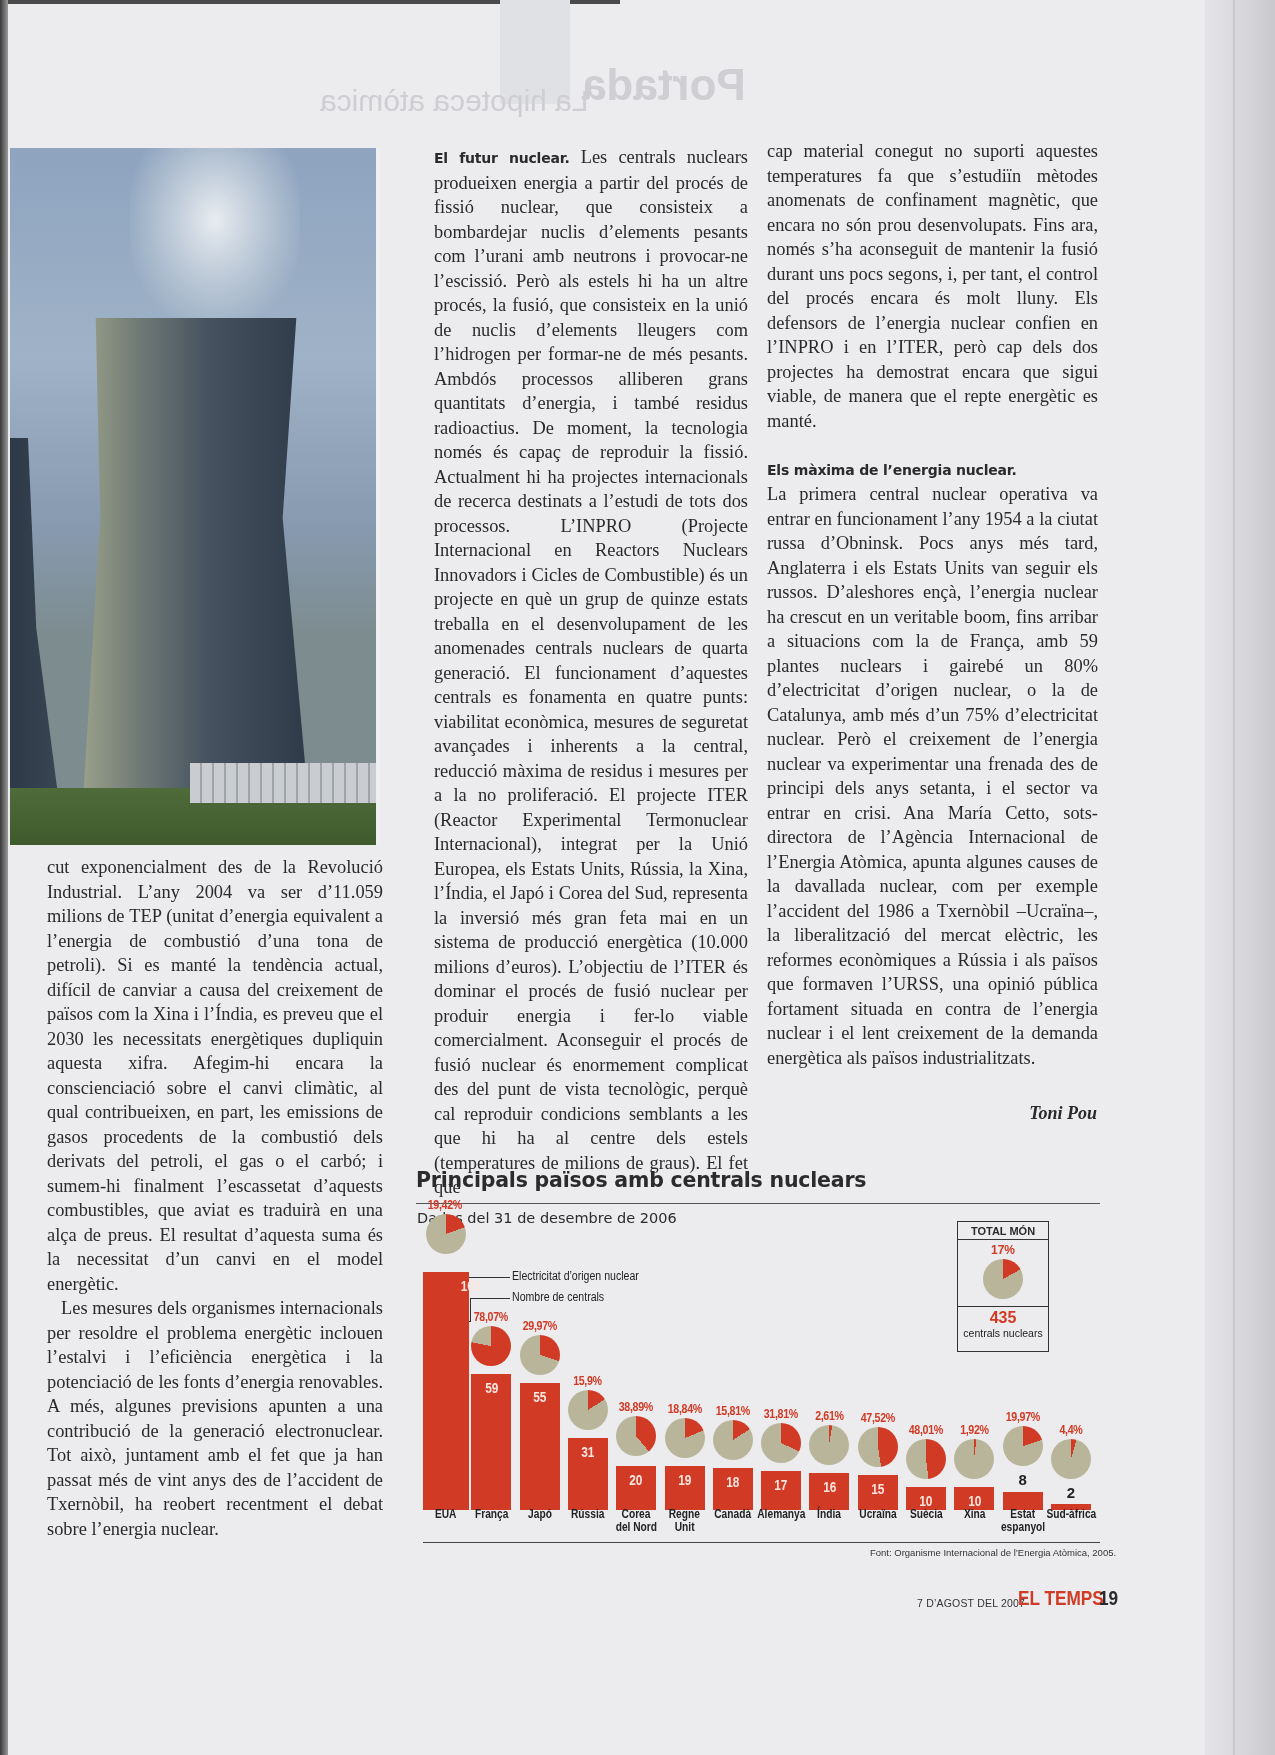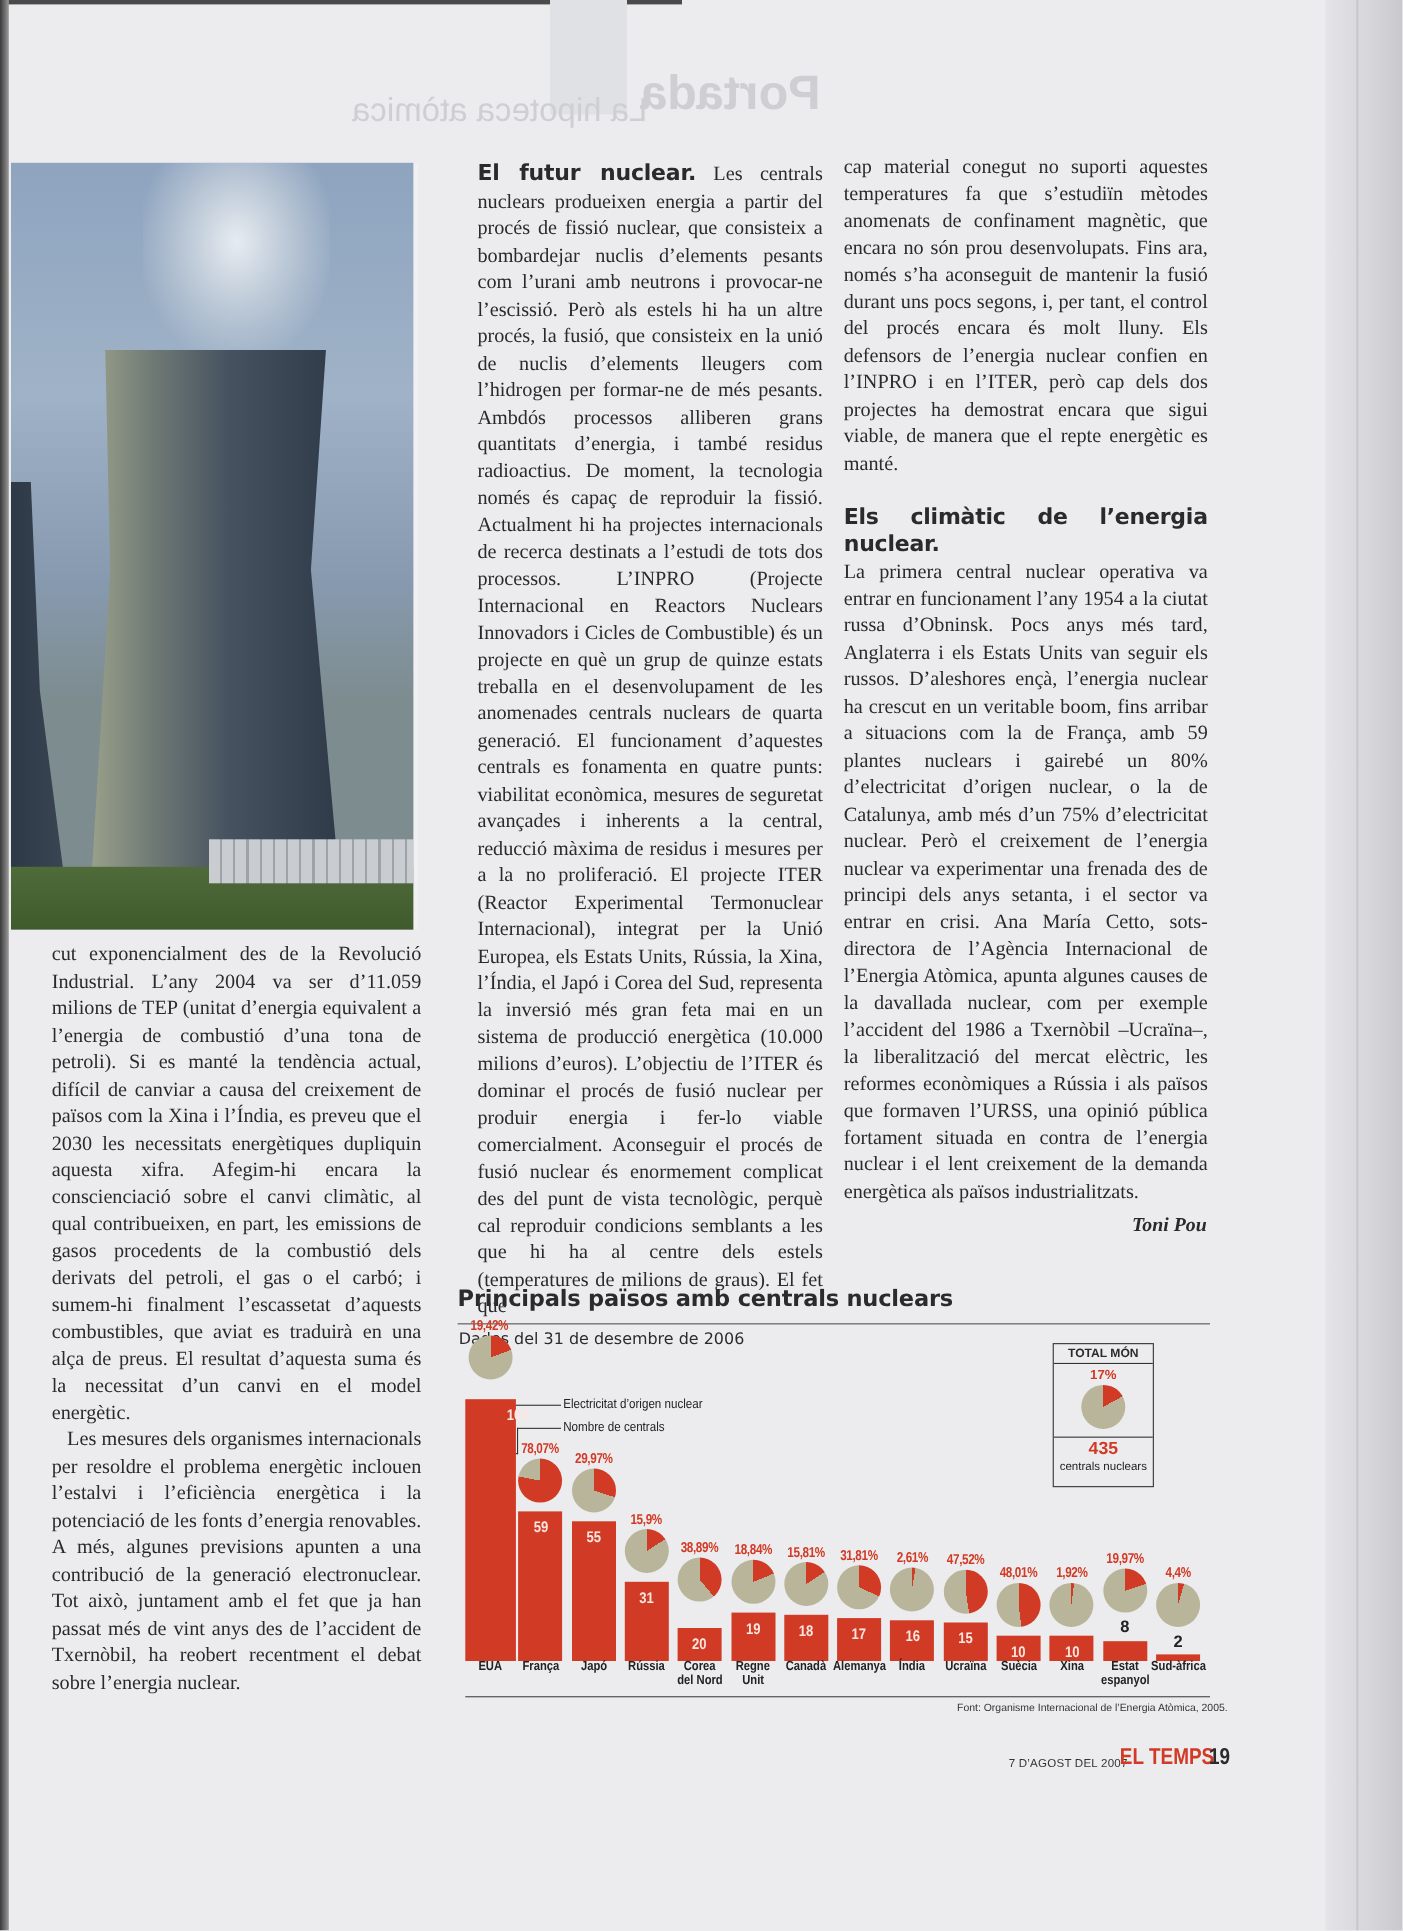--- a/index.html
+++ b/index.html
@@ -82,21 +82,21 @@
   .col {
     position: absolute; font-size: 18.4px; line-height: 24.5px;
     text-align: justify; hyphens: manual;
   }
   .col p { text-indent: 0; }
   .col p + p { text-indent: 14px; }
   .col-left  { left: 47px; top: 855px; width: 336px; }
   .col-mid   { left: 434px; top: 145px; width: 314px; }
   .col-right { left: 767px; top: 139px; width: 331px; }
   .subhead {
-    font-family: "DejaVu Sans", sans-serif; font-weight: bold; font-size: 20px;
+    font-family: "DejaVu Sans", sans-serif; font-weight: bold; font-size: 14px;
     letter-spacing: -0.2px;
   }
   .author {
     position: absolute; left: 960px; top: 1103px; width: 137px; text-align: right;
     font-style: italic; font-weight: bold; font-size: 18px;
   }
 
   
   .chart-title {
     position: absolute; left: 416px; top: 1168px;
@@ -216,21 +216,21 @@
   <p>cut exponencialment des de la Revolució Industrial. L’any 2004 va ser d’11.059 milions de TEP (unitat d’energia equivalent a l’energia de combustió d’una tona de petroli). Si es manté la tendència actual, difícil de canviar a causa del creixement de països com la Xina i l’Índia, es preveu que el 2030 les necessitats energètiques dupliquin aquesta xifra. Afegim-hi encara la conscienciació sobre el canvi climàtic, al qual contribueixen, en part, les emissions de gasos procedents de la combustió dels derivats del petroli, el gas o el carbó; i sumem-hi finalment l’escassetat d’aquests combustibles, que aviat es traduirà en una alça de preus. El resultat d’aquesta suma és la necessitat d’un canvi en el model energètic.</p>
   <p>Les mesures dels organismes internacionals per resoldre el problema energètic inclouen l’estalvi i l’eficiència energètica i la potenciació de les fonts d’energia renovables. A més, algunes previsions apunten a una contribució de la generació electronuclear. Tot això, juntament amb el fet que ja han passat més de vint anys des de l’accident de Txernòbil, ha reobert recentment el debat sobre l’energia nuclear.</p>
 </div>
 
 <div class="col col-mid">
   <p><span class="subhead">El futur nuclear.</span><span> Les centrals nuclears produeixen energia a partir del procés de fissió nuclear, que consisteix a bombardejar nuclis d’elements pesants com l’urani amb neutrons i provocar-ne l’escissió. Però als estels hi ha un altre procés, la fusió, que consisteix en la unió de nuclis d’elements lleugers com l’hidrogen per formar-ne de més pesants. Ambdós processos alliberen grans quantitats d’energia, i també residus radioactius. De moment, la tecnologia només és capaç de reproduir la fissió. Actualment hi ha projectes internacionals de recerca destinats a l’estudi de tots dos processos. L’INPRO (Projecte Internacional en Reactors Nuclears Innovadors i Cicles de Combustible) és un projecte en què un grup de quinze estats treballa en el desenvolupament de les anomenades centrals nuclears de quarta generació. El funcionament d’aquestes centrals es fonamenta en quatre punts: viabilitat econòmica, mesures de seguretat avançades i inherents a la central, reducció màxima de residus i mesures per a la no proliferació. El projecte ITER (Reactor Experimental Termonuclear Internacional), integrat per la Unió Europea, els Estats Units, Rússia, la Xina, l’Índia, el Japó i Corea del Sud, representa la inversió més gran feta mai en un sistema de producció energètica (10.000 milions d’euros). L’objectiu de l’ITER és dominar el procés de fusió nuclear per produir energia i fer-lo viable comercialment. Aconseguir el procés de fusió nuclear és enormement complicat des del punt de vista tecnològic, perquè cal reproduir condicions semblants a les que hi ha al centre dels estels (temperatures de milions de graus). El fet que</span></p>
 </div>
 
 <div class="col col-right">
   <p>cap material conegut no suporti aquestes temperatures fa que s’estudiïn mètodes anomenats de confinament magnètic, que encara no són prou desenvolupats. Fins ara, només s’ha aconseguit de mantenir la fusió durant uns pocs segons, i, per tant, el control del procés encara és molt lluny. Els defensors de l’energia nuclear confien en l’INPRO i en l’ITER, però cap dels dos projectes ha demostrat encara que sigui viable, de manera que el repte energètic es manté.</p>
-  <p style="text-indent:0; margin-top:24px; line-height:24px;"><span class="subhead">Els climàtic de l’energia nuclear.</span></p>
+  <p style="text-indent:0; margin-top:24px; line-height:24px;"><span class="subhead">Els màxima de l’energia nuclear.</span></p>
   <p style="text-indent:0;">La primera central nuclear operativa va entrar en funcionament l’any 1954 a la ciutat russa d’Obninsk. Pocs anys més tard, Anglaterra i els Estats Units van seguir els russos. D’aleshores ençà, l’energia nuclear ha crescut en un veritable boom, fins arribar a situacions com la de França, amb 59 plantes nuclears i gairebé un 80% d’electricitat d’origen nuclear, o la de Catalunya, amb més d’un 75% d’electricitat nuclear. Però el creixement de l’energia nuclear va experimentar una frenada des de principi dels anys setanta, i el sector va entrar en crisi. Ana María Cetto, sots-directora de l’Agència Internacional de l’Energia Atòmica, apunta algunes causes de la davallada nuclear, com per exemple l’accident del 1986 a Txernòbil –Ucraïna–, la liberalització del mercat elèctric, les reformes econòmiques a Rússia i als països que formaven l’URSS, una opinió pública fortament situada en contra de l’energia nuclear i el lent creixement de la demanda energètica als països industrialitzats.</p>
 </div>
 <div class="author">Toni Pou</div>
 
 <div class="chart-title">Principals països amb centrals nuclears</div>
 <div class="chart-rule-top"></div>
 <div class="chart-subtitle">Dades del 31 de desembre de 2006</div>
 
 <div class="legend-line" style="left:450px; top:1277px; width:60px;"></div>
 <div class="legend-text" style="left:512px; top:1269px;">Electricitat d’origen nuclear</div>
@@ -255,21 +255,21 @@
       <div class="bar" style="height: 127.087px; width: 40px;"><span>55</span></div>
       <div class="pie" style="left: 0px; bottom: 135.087px; background: conic-gradient(rgb(209, 58, 36) 0deg, rgb(209, 58, 36) 29.97%, rgb(185, 181, 154) 29.97%, rgb(185, 181, 154) 100%);"></div>
       <div class="pie-lbl" style="left: -20px; bottom: 177.087px;"><span>29,97%</span></div>
     </div>
     <div class="country" style="left: 149.9px; height: 270px;">
       <div class="bar" style="height: 71.6311px; width: 40px;"><span>31</span></div>
       <div class="pie" style="left: 0px; bottom: 79.6311px; background: conic-gradient(rgb(209, 58, 36) 0deg, rgb(209, 58, 36) 15.9%, rgb(185, 181, 154) 15.9%, rgb(185, 181, 154) 100%);"></div>
       <div class="pie-lbl" style="left: -20px; bottom: 121.631px;"><span>15,9%</span></div>
     </div>
     <div class="country" style="left: 198.2px; height: 270px;">
-      <div class="bar" style="height: 30px; width: 40px;"><span>20</span></div>
+      <div class="bar" style="height: 44px; width: 40px;"><span>20</span></div>
       <div class="pie" style="left: 0px; bottom: 54.2136px; background: conic-gradient(rgb(209, 58, 36) 0deg, rgb(209, 58, 36) 38.89%, rgb(185, 181, 154) 38.89%, rgb(185, 181, 154) 100%);"></div>
       <div class="pie-lbl" style="left: -20px; bottom: 96.2136px;"><span>38,89%</span></div>
     </div>
     <div class="country" style="left: 246.5px; height: 270px;">
       <div class="bar" style="height: 43.9029px; width: 40px;"><span>19</span></div>
       <div class="pie" style="left: 0px; bottom: 51.9029px; background: conic-gradient(rgb(209, 58, 36) 0deg, rgb(209, 58, 36) 18.84%, rgb(185, 181, 154) 18.84%, rgb(185, 181, 154) 100%);"></div>
       <div class="pie-lbl" style="left: -20px; bottom: 93.9029px;"><span>18,84%</span></div>
     </div>
     <div class="country" style="left: 294.8px; height: 270px;">
       <div class="bar" style="height: 41.5922px; width: 40px;"><span>18</span></div>

